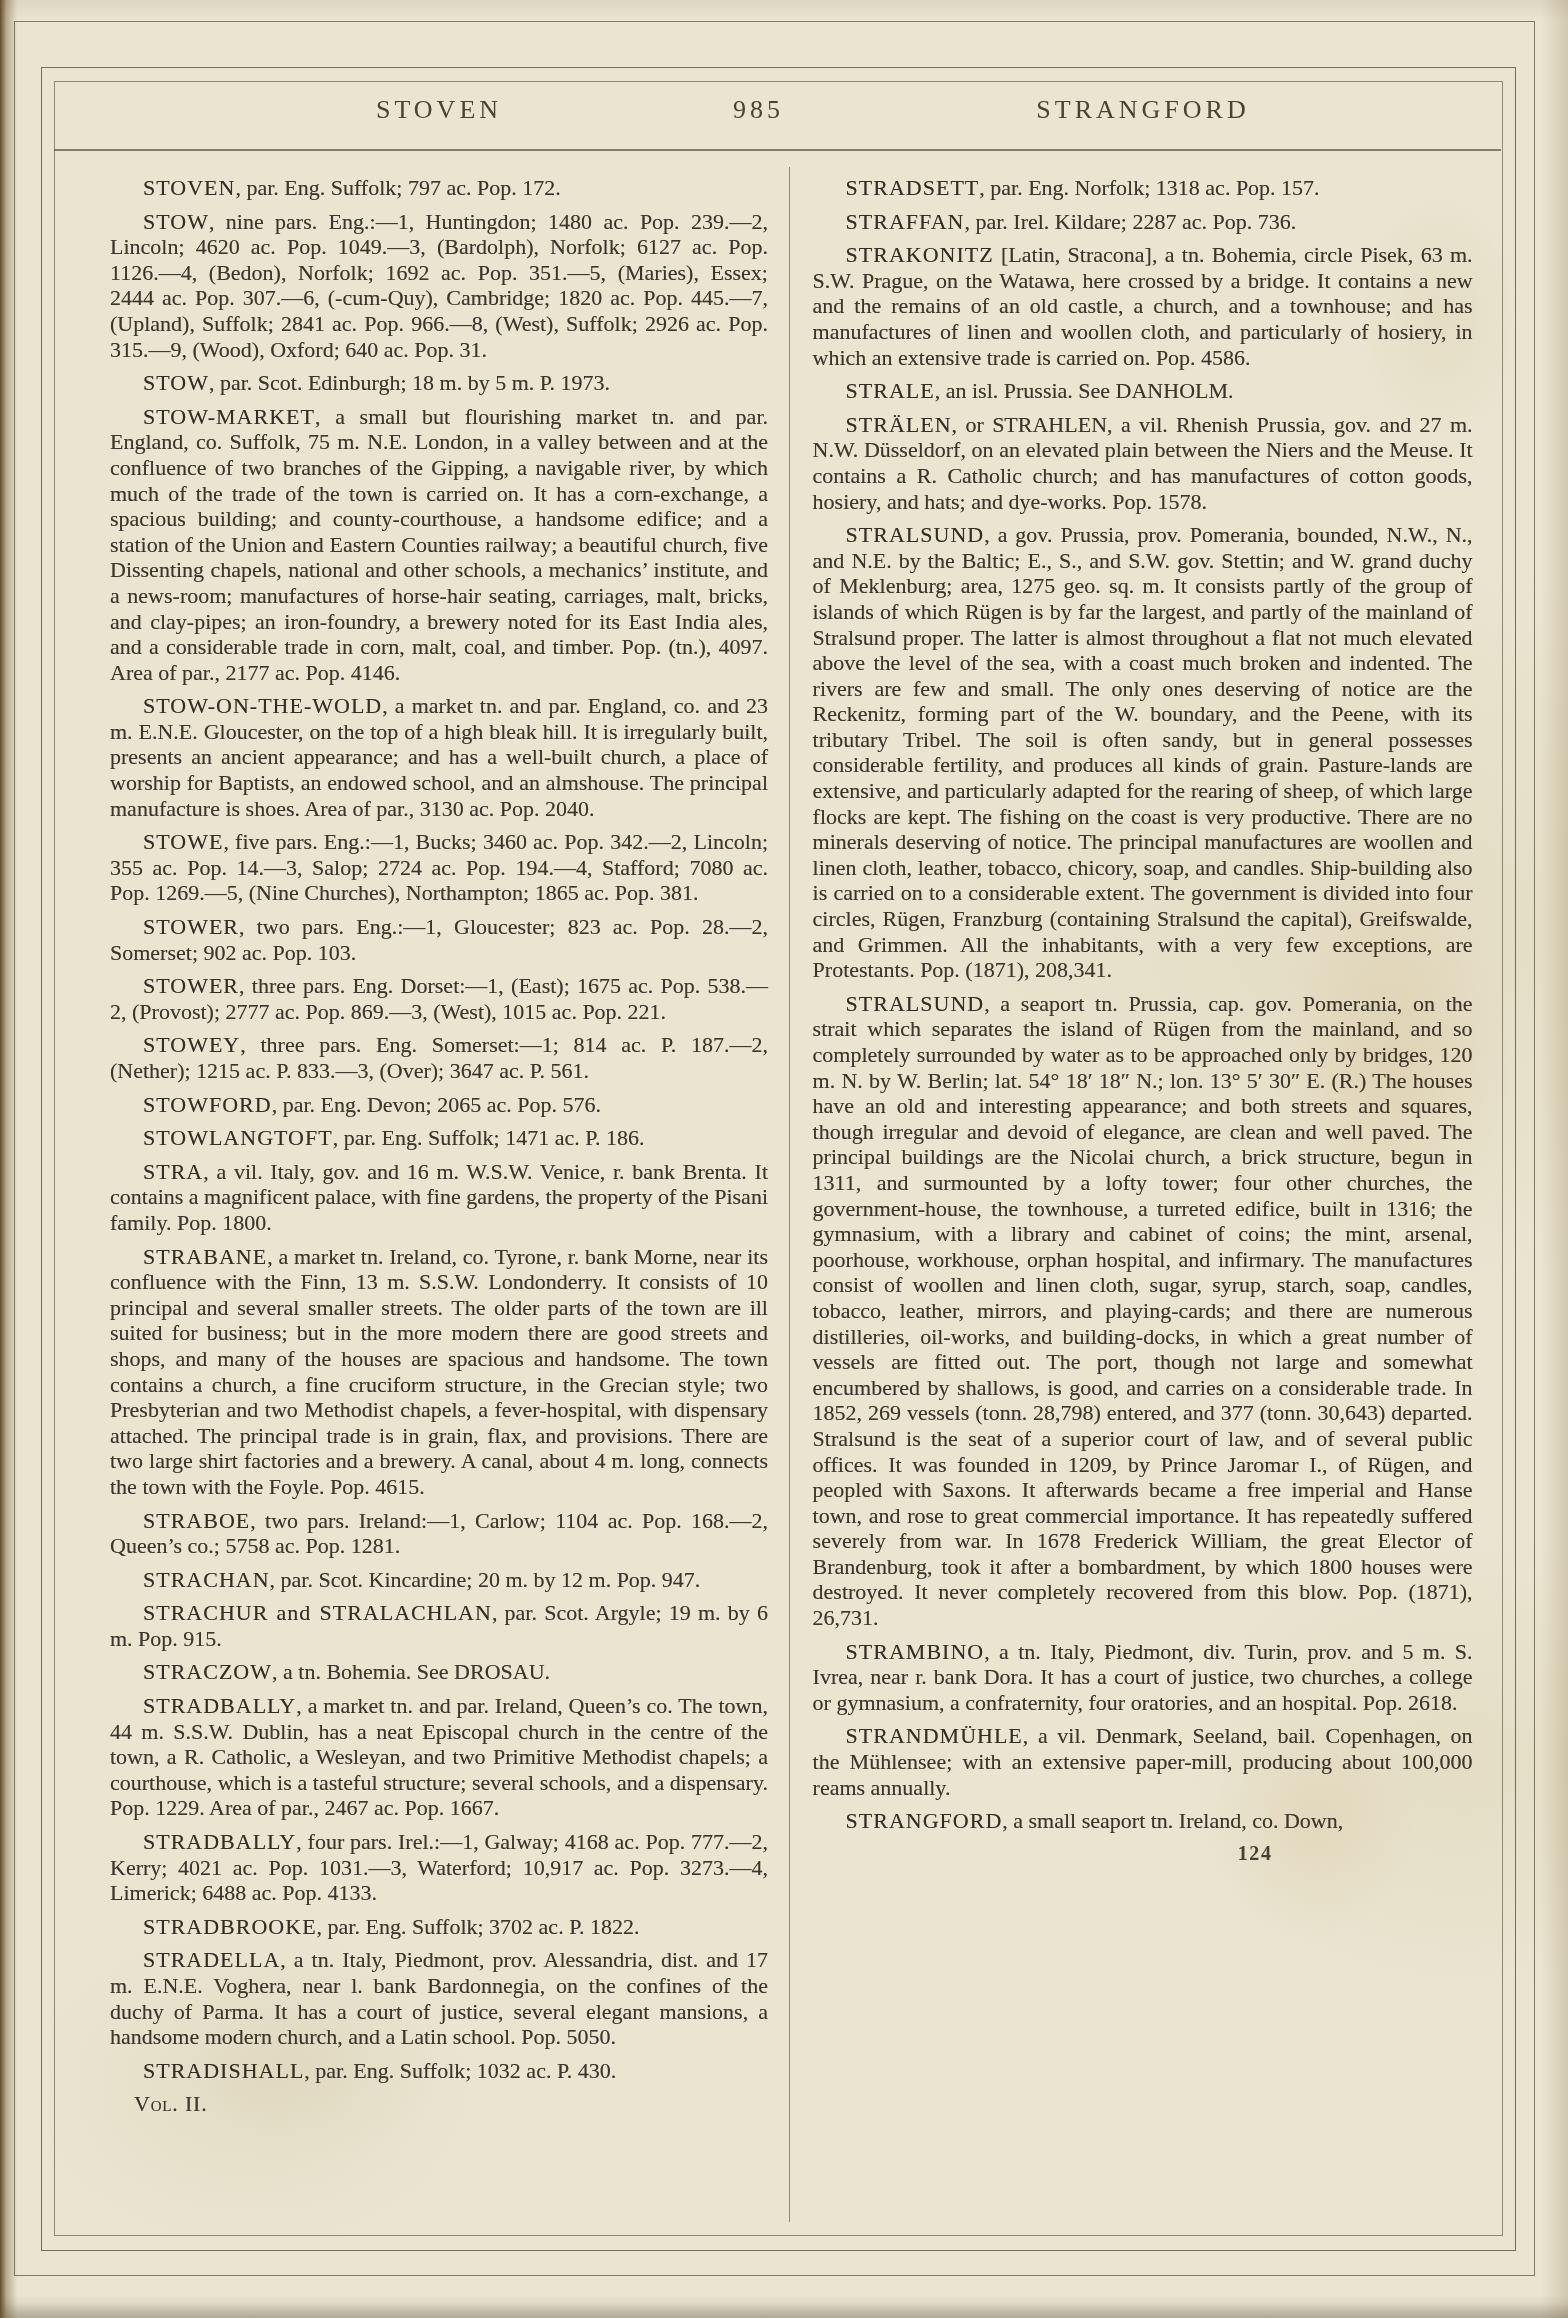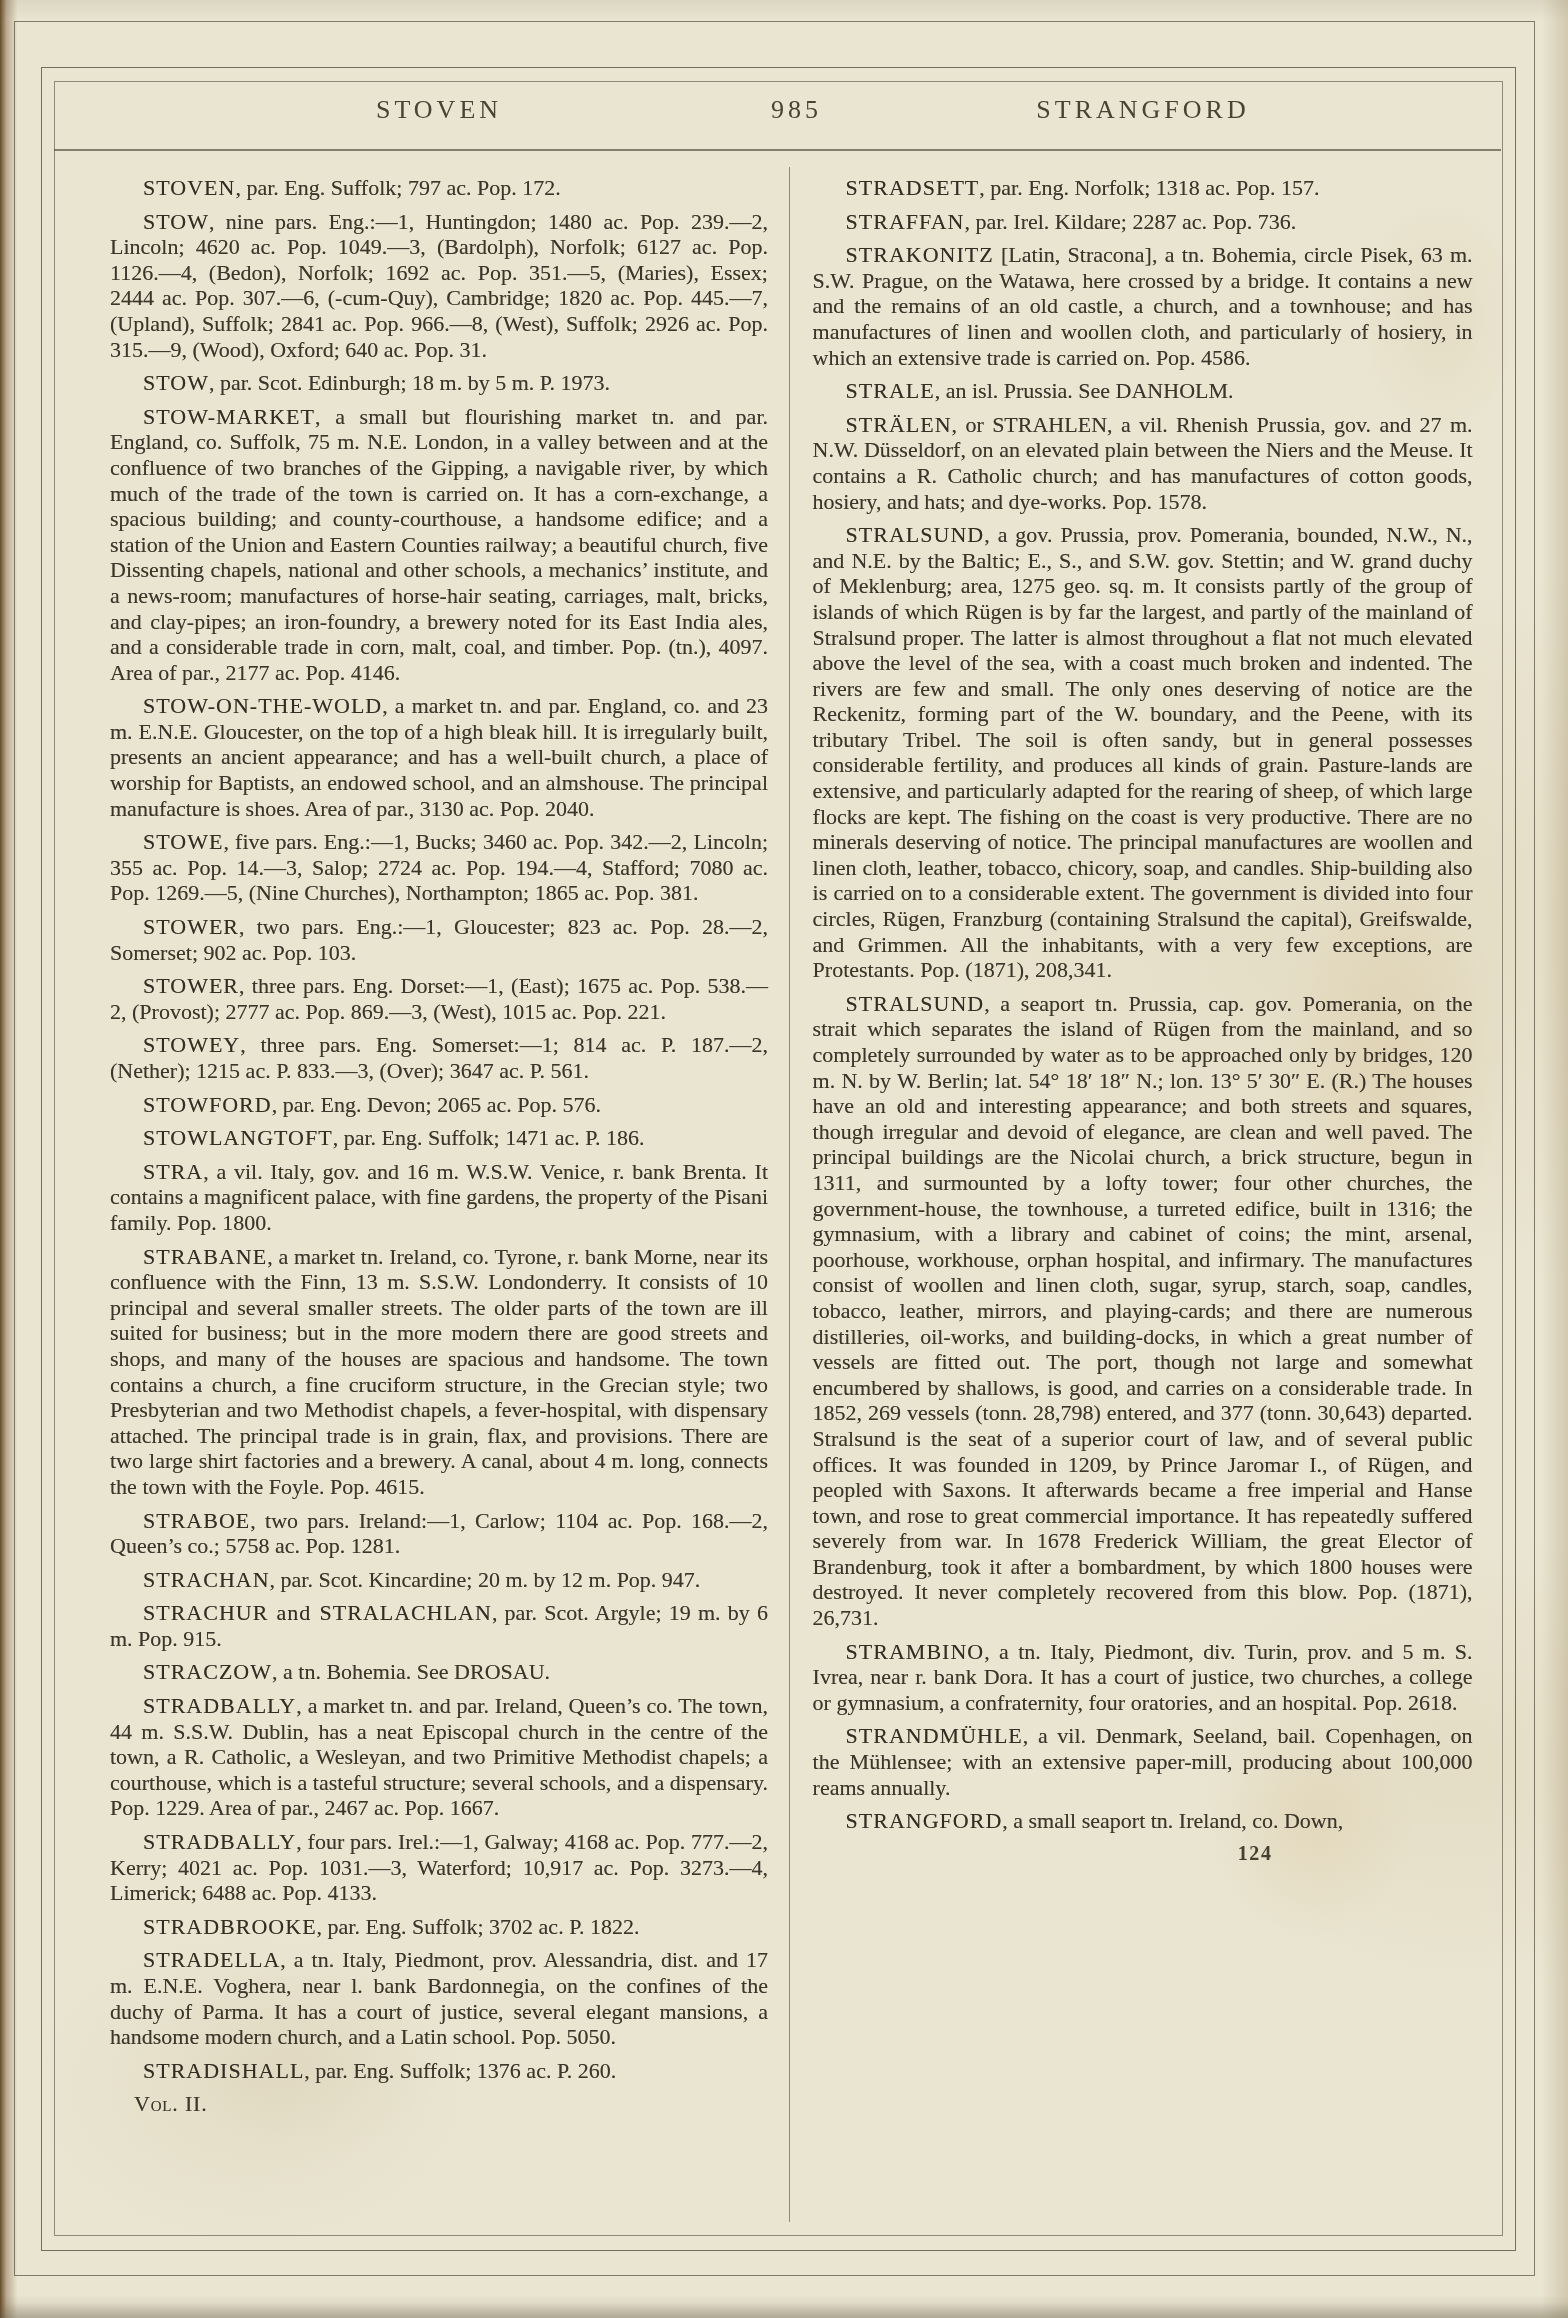--- a/index.html
+++ b/index.html
@@ -26,21 +26,21 @@
   .stain.s3{left:159px;top:1956px;width:286px;height:207px;background:radial-gradient(closest-side, rgba(170,140,85,0.08), rgba(170,140,85,0));}
   .stain.s4{left:1352px;top:191px;width:175px;height:254px;background:radial-gradient(closest-side, rgba(180,140,75,0.10), rgba(180,140,75,0));}
 
   .outer-frame{position:absolute;left:14.3px;top:20.7px;width:1519px;height:2253px;border:1.6px solid rgba(84,75,60,0.70);}
   .inner-frame{position:absolute;left:41px;top:67px;width:1473px;height:2182px;border:1.6px solid rgba(84,75,60,0.78);}
   .inner-frame2{position:absolute;left:54px;top:81px;width:1447px;height:2153px;border:0.8px solid rgba(84,75,60,0.60);}
 
   .running-head{position:absolute;left:0;top:95px;width:100%;height:45px;color:#46402f;}
   .rh{position:absolute;font-size:26px;letter-spacing:4px;text-align:center;color:#4a4334;}
   .rh-left{left:102px;width:674px;}
-  .rh-num{left:0;width:1517px;padding-left:38px;}
+  .rh-num{left:0;width:1517px;}
   .rh-right{left:805px;width:676px;}
   .head-rule{position:absolute;left:54px;top:149px;width:1447px;height:1.6px;background:rgba(84,75,60,0.68);}
 
   .cols{position:absolute;left:102px;top:167px;display:flex;}
   .col{width:674px;height:2059px;overflow:visible;}
   .col.right{width:676px;}
   .divider{width:1.6px;height:2055px;background:rgba(84,75,60,0.60);margin-left:12.7px;margin-right:14.3px;}
 
   .entry{
     margin:8px;text-indent:33px;text-align:justify;
@@ -118,21 +118,21 @@
           <p class="entry"><span class="term">STRACZOW</span><span>, a tn. Bohemia. See DROSAU.</span></p>
 
           <p class="entry"><span class="term">STRADBALLY</span><span>, a market tn. and par. Ireland, Queen’s co. The town, 44 m. S.S.W. Dublin, has a neat Episcopal church in the centre of the town, a R. Catholic, a Wesleyan, and two Primitive Methodist chapels; a courthouse, which is a tasteful structure; several schools, and a dispensary. Pop. 1229. Area of par., 2467 ac. Pop. 1667.</span></p>
 
           <p class="entry"><span class="term">STRADBALLY</span><span>, four pars. Irel.:—1, Galway; 4168 ac. Pop. 777.—2, Kerry; 4021 ac. Pop. 1031.—3, Waterford; 10,917 ac. Pop. 3273.—4, Limerick; 6488 ac. Pop. 4133.</span></p>
 
           <p class="entry"><span class="term">STRADBROOKE</span><span>, par. Eng. Suffolk; 3702 ac. P. 1822.</span></p>
 
           <p class="entry"><span class="term">STRADELLA</span><span>, a tn. Italy, Piedmont, prov. Alessandria, dist. and 17 m. E.N.E. Voghera, near l. bank Bardonnegia, on the confines of the duchy of Parma. It has a court of justice, several elegant mansions, a handsome modern church, and a Latin school. Pop. 5050.</span></p>
 
-          <p class="entry"><span class="term">STRADISHALL</span><span>, par. Eng. Suffolk; 1376 ac. P. 260.</span></p>
+          <p class="entry"><span class="term">STRADISHALL</span><span>, par. Eng. Suffolk; 1032 ac. P. 430.</span></p>
         </div>
       <p class="vol-label">Vol. II.</p>
     </div>
 
     <div class="divider"></div>
 
     <div class="col right">
       <div>
 
           <p class="entry"><span class="term">STRADSETT</span><span>, par. Eng. Norfolk; 1318 ac. Pop. 157.</span></p>

